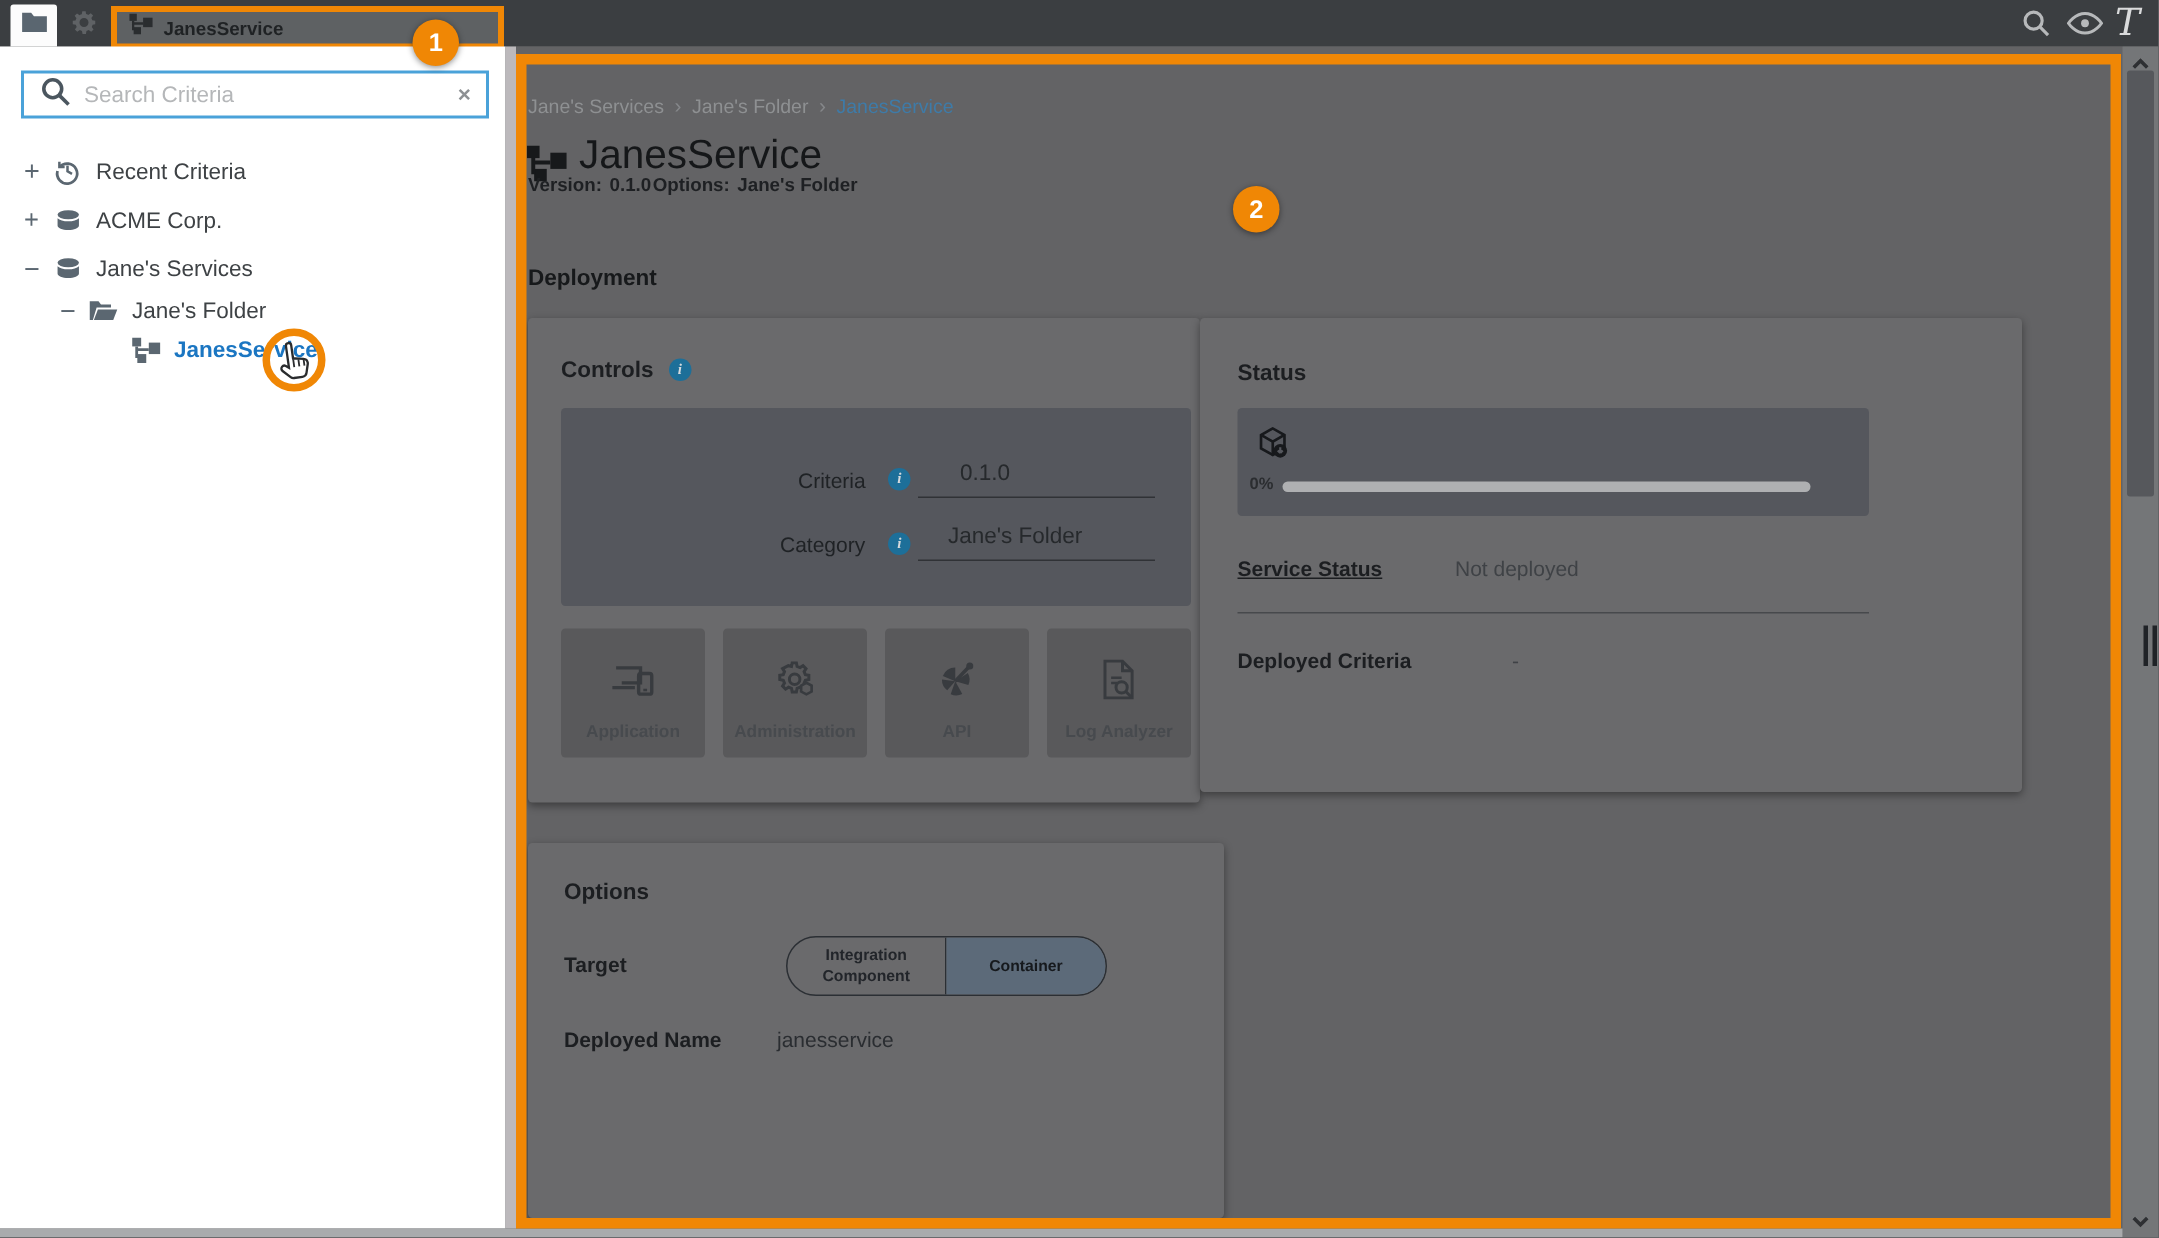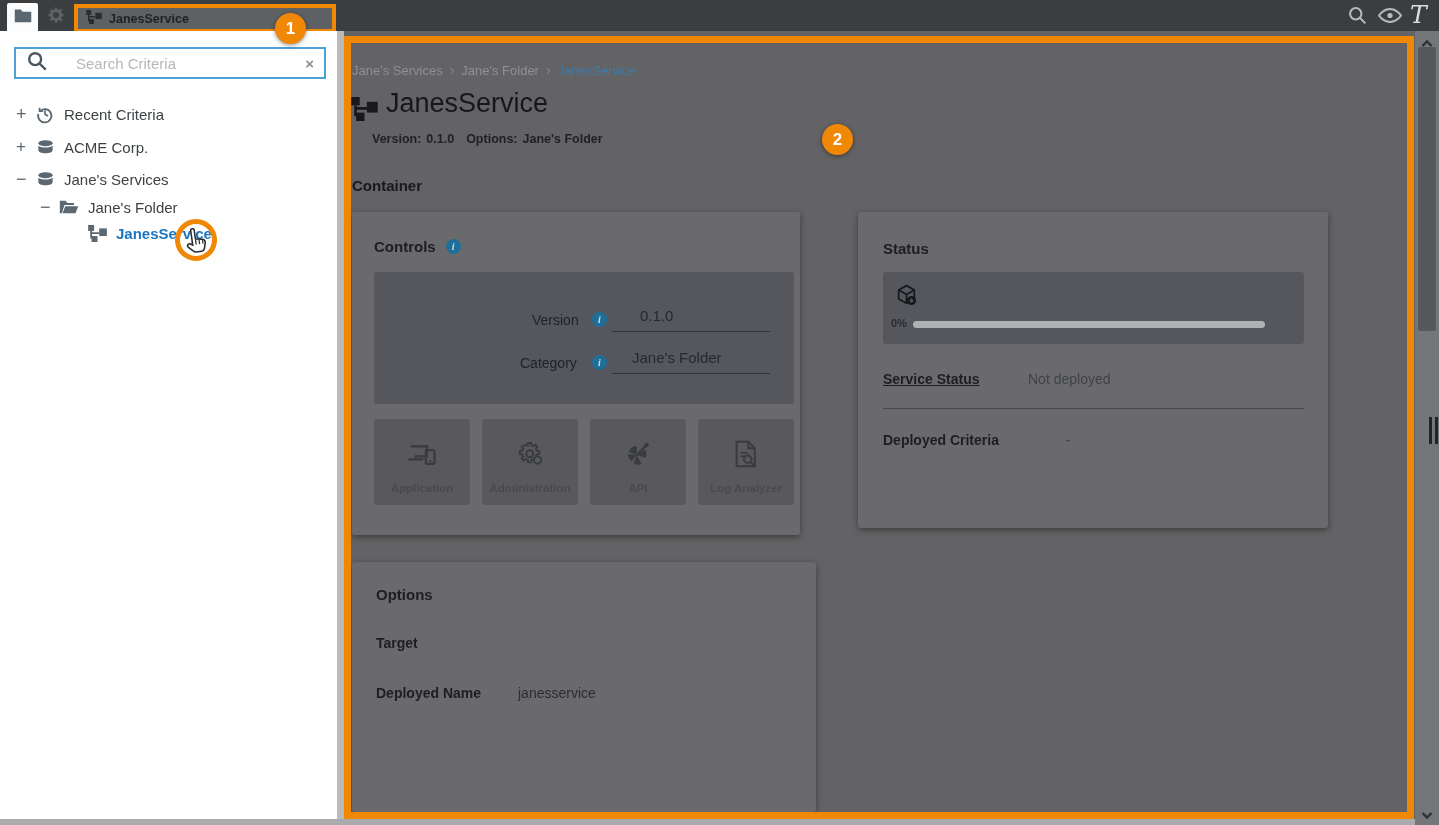--- a/index.html
+++ b/index.html
@@ -23,38 +23,38 @@
          box-shadow:0 1px 4px rgba(0,0,0,.45);z-index:60;}
   .region2{left:344px;top:36px;width:1070px;height:783px;border:7px solid #F08705;z-index:50;pointer-events:none;}
   .cursor-ring{left:175px;top:219px;width:42px;height:42px;border:5px solid #F08705;border-radius:50%;z-index:55;}
 
   
   .sidebar{left:0;top:31px;width:337px;height:788px;background:#FFFFFF;}
   .side-divider{left:337px;top:31px;width:7px;height:788px;background:#BCB9BC;}
   .bottom-strip{left:0;top:819px;width:1415px;height:6px;background:#A9ABAD;}
   .searchbox{left:14px;top:47px;width:312px;height:32px;border:2px solid #4AA2D9;background:#fff;
              display:flex;align-items:center;padding:0 10px;}
-  .searchbox input{border:none;outline:none;flex:1;font-size:15px;color:#3E4245;margin-left:26px;
+  .searchbox input{border:none;outline:none;flex:1;font-size:15px;color:#3E4245;margin-left:6px;
                    font-family:"Liberation Sans",sans-serif;background:transparent;}
   .searchbox input::placeholder{color:#B5B7B9;}
   .search-clear{color:#8D9093;font-size:15px;font-weight:700;cursor:pointer;}
   .tree-row{height:26px;display:flex;align-items:center;}
   .expander{width:18px;font-size:18px;color:#5B6771;font-weight:400;text-align:left;}
   .ticon{width:22px;height:20px;color:#5B6771;display:inline-flex;align-items:center;justify-content:center;margin-right:8px;}
   .tlabel{font-size:15px;color:#3E4245;white-space:nowrap;}
   .tree-row.selected .tlabel{color:#1B76C2;font-weight:600;}
   .tree-row.selected .ticon{color:#5B6771;}
 
   
   .breadcrumb{left:352px;top:62px;font-size:13px;color:#8E9092;display:flex;gap:7px;align-items:center;}
   .breadcrumb .sep{color:#85878A;font-size:14px;}
   .breadcrumb .current{color:#3E7BA8;}
   .page-title{left:386px;top:88px;font-size:27px;font-weight:400;color:#151719;}
   .title-icon{left:351px;top:97px;color:#17191B;}
-  .meta{left:352px;top:132px;font-size:12.5px;font-weight:600;color:#1E2023;display:flex;gap:12px;margin-left:20px;}
+  .meta{left:352px;top:116px;font-size:12.5px;font-weight:600;color:#1E2023;display:flex;gap:1px;}
   .meta span{display:flex;gap:5px;}
   .section-heading{left:352px;top:177px;font-size:15px;font-weight:700;color:#17191B;}
 
   .card{background:#6A6A6C;border-radius:3px;box-shadow:0 2px 6px rgba(0,0,0,.4);}
   .card-heading{font-size:15px;font-weight:700;color:#1C1E21;}
   .info-icon{width:15px;height:15px;border-radius:50%;background:#1D6F99;color:#D6DADD;
              font-size:10px;font-weight:700;display:inline-flex;align-items:center;justify-content:center;
              font-family:"Liberation Serif",serif;font-style:italic;}
   .inner-panel{background:#55575D;border-radius:3px;}
 
@@ -234,30 +234,30 @@
     <span>
         <b>Version:</b>
         <span>0.1.0</span>
       </span>
     <span>
         <b>Options:</b>
         <span>Jane's Folder</span>
       </span>
   </div>
 
-  <div class="abs section-heading">Container</div>
+  <div class="abs section-heading">Deployment</div>
 
   <div class="abs card" style="left:352px;top:212px;width:448px;height:323px;">
     <div class="abs" style="left:22px;top:26px;display:flex;align-items:center;gap:10px;">
       <span class="card-heading">Controls</span>
       <span class="info-icon">i</span>
     </div>
 
     <div class="abs inner-panel" style="left:22px;top:60px;width:420px;height:132px;">
-      <span class="abs field-label" style="left:158px;top:40px;">Version</span>
+      <span class="abs field-label" style="left:158px;top:40px;">Criteria</span>
       <span class="abs info-icon" style="left:218px;top:40px;">i</span>
       <span class="abs field-value" style="left:266px;top:35px;">0.1.0</span>
       <div class="abs underline" style="top:59px;"></div>
 
       <span class="abs field-label" style="left:146px;top:83px;">Category</span>
       <span class="abs info-icon" style="left:218px;top:83px;">i</span>
       <span class="abs field-value" style="left:258px;top:77px;">Jane's Folder</span>
       <div class="abs underline" style="top:101px;"></div>
     </div>
 
@@ -304,21 +304,21 @@
             <path d="M13 1.5V7h5.5"></path>
             <path d="M6.5 11h6M6.5 14h3.5" stroke-width="1.5"></path>
             <circle cx="12.5" cy="16.5" r="3.2"></circle>
             <path d="M15 19l3 3"></path>
           </svg>
       </span>
       <span class="albl">Log Analyzer</span>
     </div>
   </div>
 
-  <div class="abs card" style="left:858px;top:212px;width:470px;height:316px;">
+  <div class="abs card" style="left:800px;top:212px;width:548px;height:316px;">
     <span class="abs card-heading" style="left:25px;top:28px;">Status</span>
     <div class="abs inner-panel" style="left:25px;top:60px;width:421px;height:72px;">
       <span class="abs" style="left:11px;top:11px;">
         <svg width="25" height="25" viewBox="0 0 24 24" fill="none" stroke="#17191C" stroke-width="1.7">
             <path d="M12 2.5 4.5 6.7v8.6L12 19.5l7.5-4.2V6.7z"></path>
             <path d="M4.5 6.7 12 11l7.5-4.3M12 11v8.5"></path>
             <circle cx="16.8" cy="16.8" r="4.4" fill="#17191C" stroke="none"></circle>
             <path d="M16.8 14.6v3.6m0 0 1.6-1.6m-1.6 1.6-1.6-1.6" stroke="#55575D" stroke-width="1.4"></path>
           </svg>
       </span>
@@ -328,20 +328,24 @@
     <span class="abs status-row-label" style="left:25px;top:159px;text-decoration:underline;">Service Status</span>
     <span class="abs status-row-value" style="left:170px;top:159px;">Not deployed</span>
     <div class="abs divider" style="left:25px;top:196px;width:421px;"></div>
     <span class="abs status-row-label" style="left:25px;top:220px;">Deployed Criteria</span>
     <span class="abs status-row-value" style="left:208px;top:220px;">-</span>
   </div>
 
   <div class="abs card" style="left:352px;top:562px;width:464px;height:250px;">
     <span class="abs card-heading" style="left:24px;top:24px;">Options</span>
     <span class="abs status-row-label" style="left:24px;top:73px;">Target</span>
+    <div class="abs toggle">
+      <div class="seg off">Integration Component</div>
+      <div class="seg on">Container</div>
+    </div>
     <span class="abs status-row-label" style="left:24px;top:123px;">Deployed Name</span>
     <span class="abs status-row-value" style="left:166px;top:123px;color:#2A2D31;">janesservice</span>
   </div>
 
   <div class="abs vscroll"></div>
   <div class="abs" style="left:1421px;top:34px;">
     <svg width="12" height="9" viewBox="0 0 12 9" fill="none" stroke="#2E3033" stroke-width="2.4">
         <path d="M1.5 7 6 2.5 10.5 7"></path>
       </svg>
   </div>

